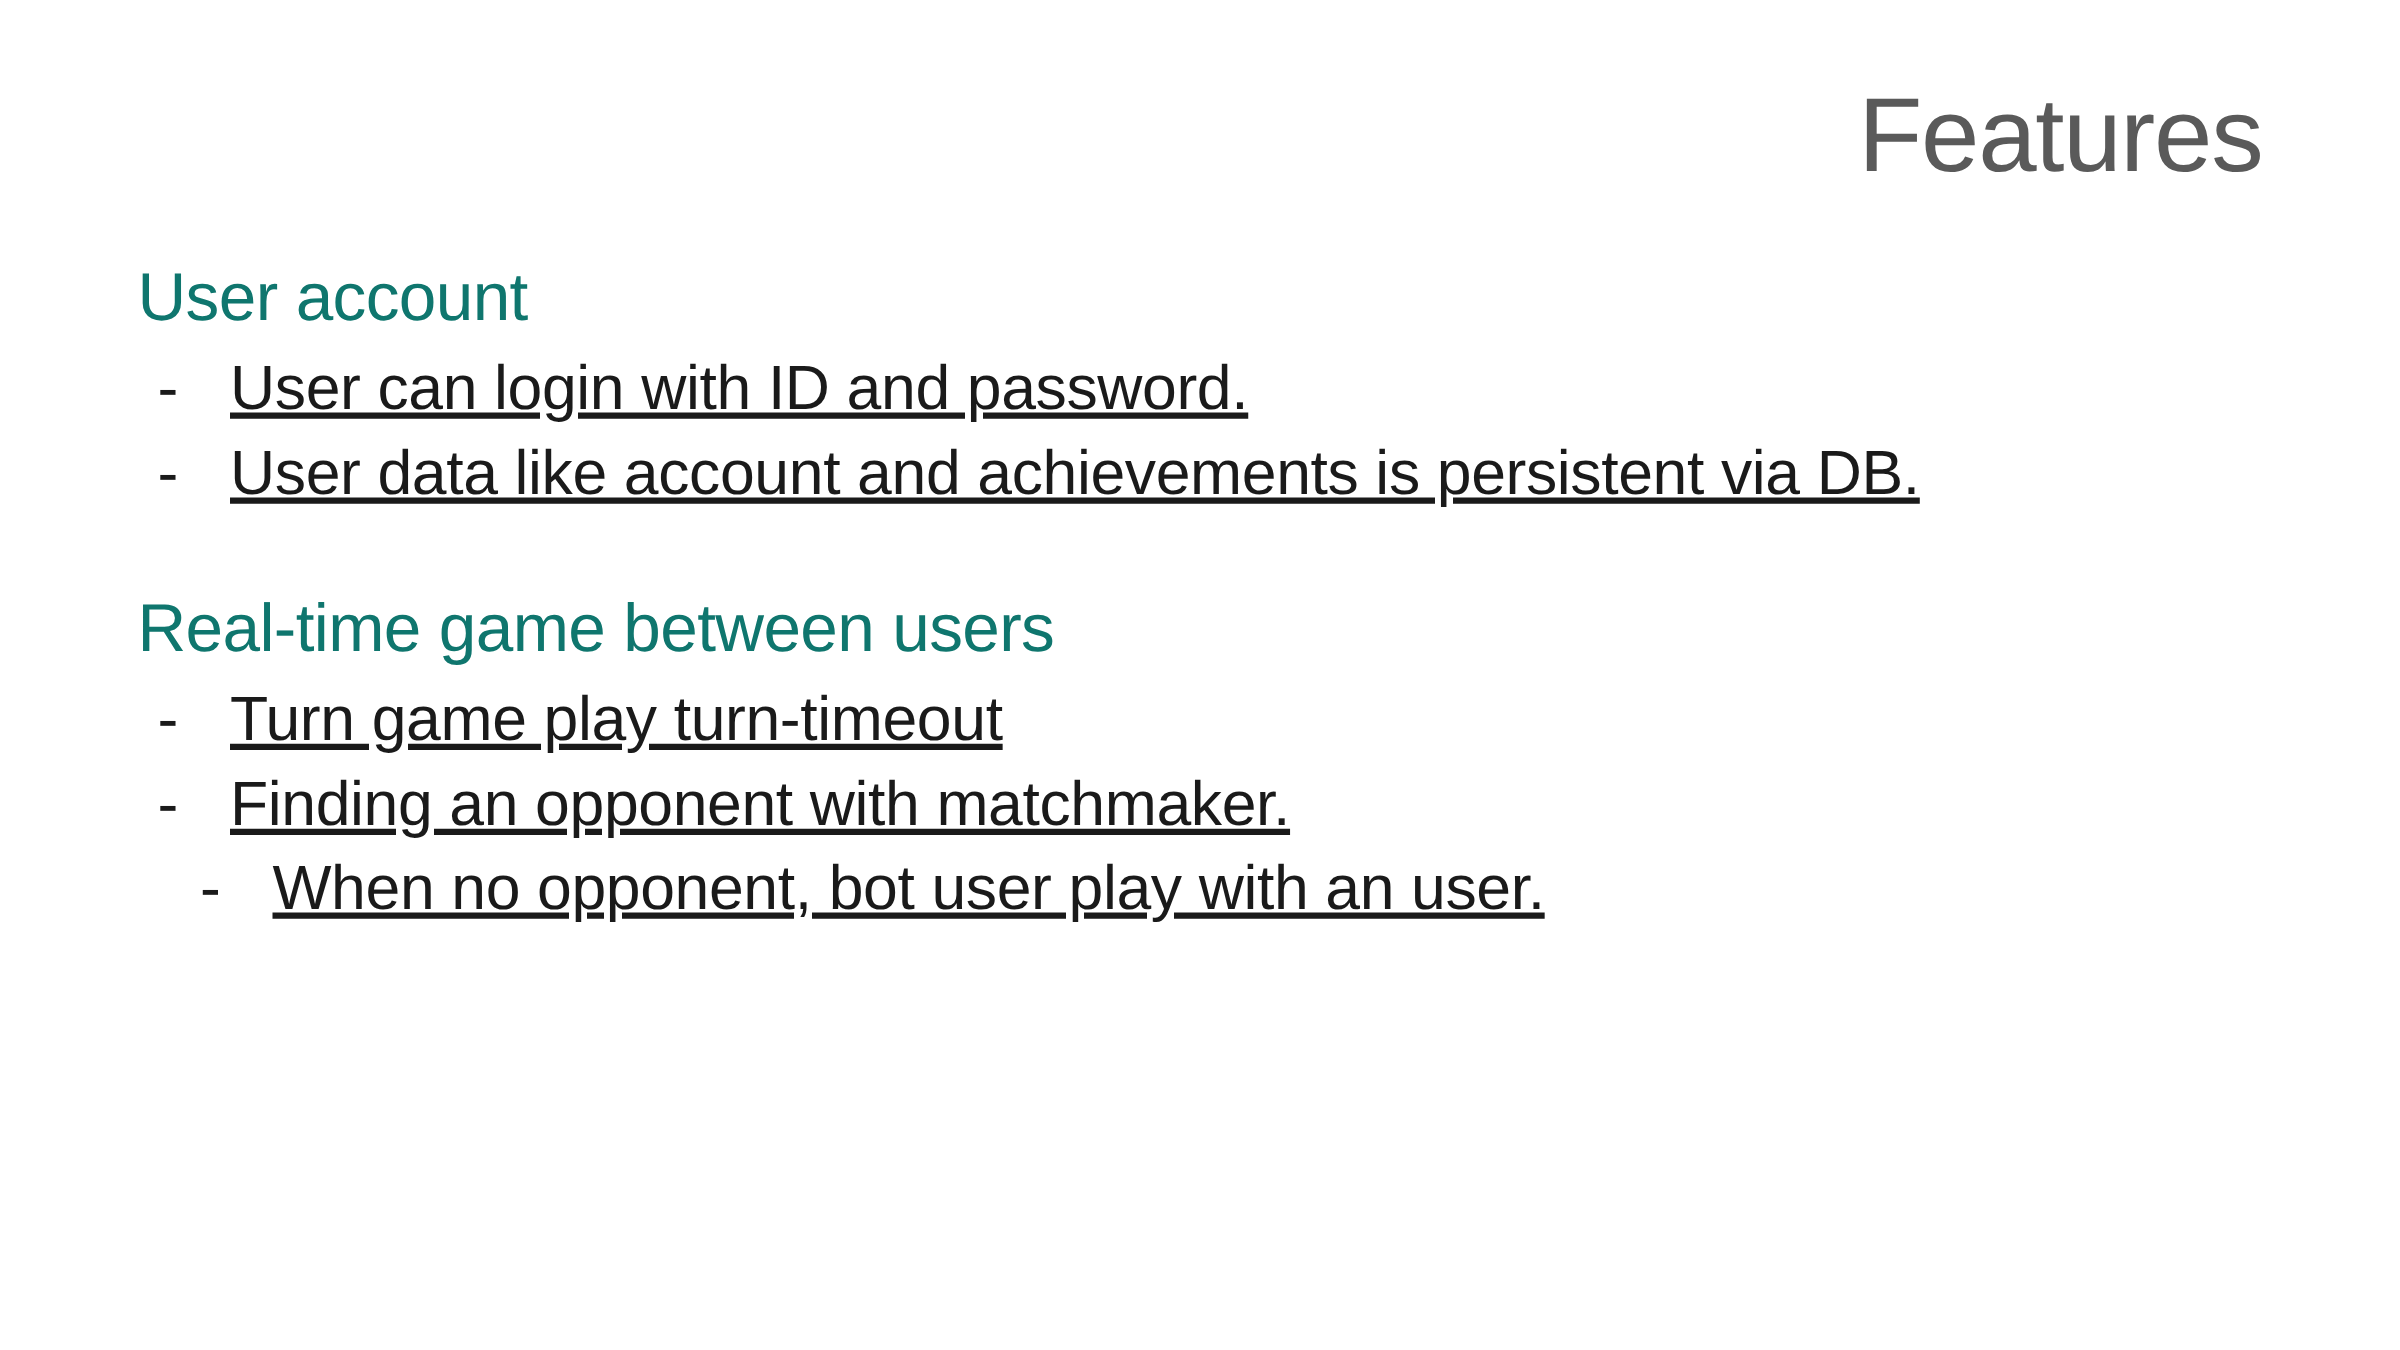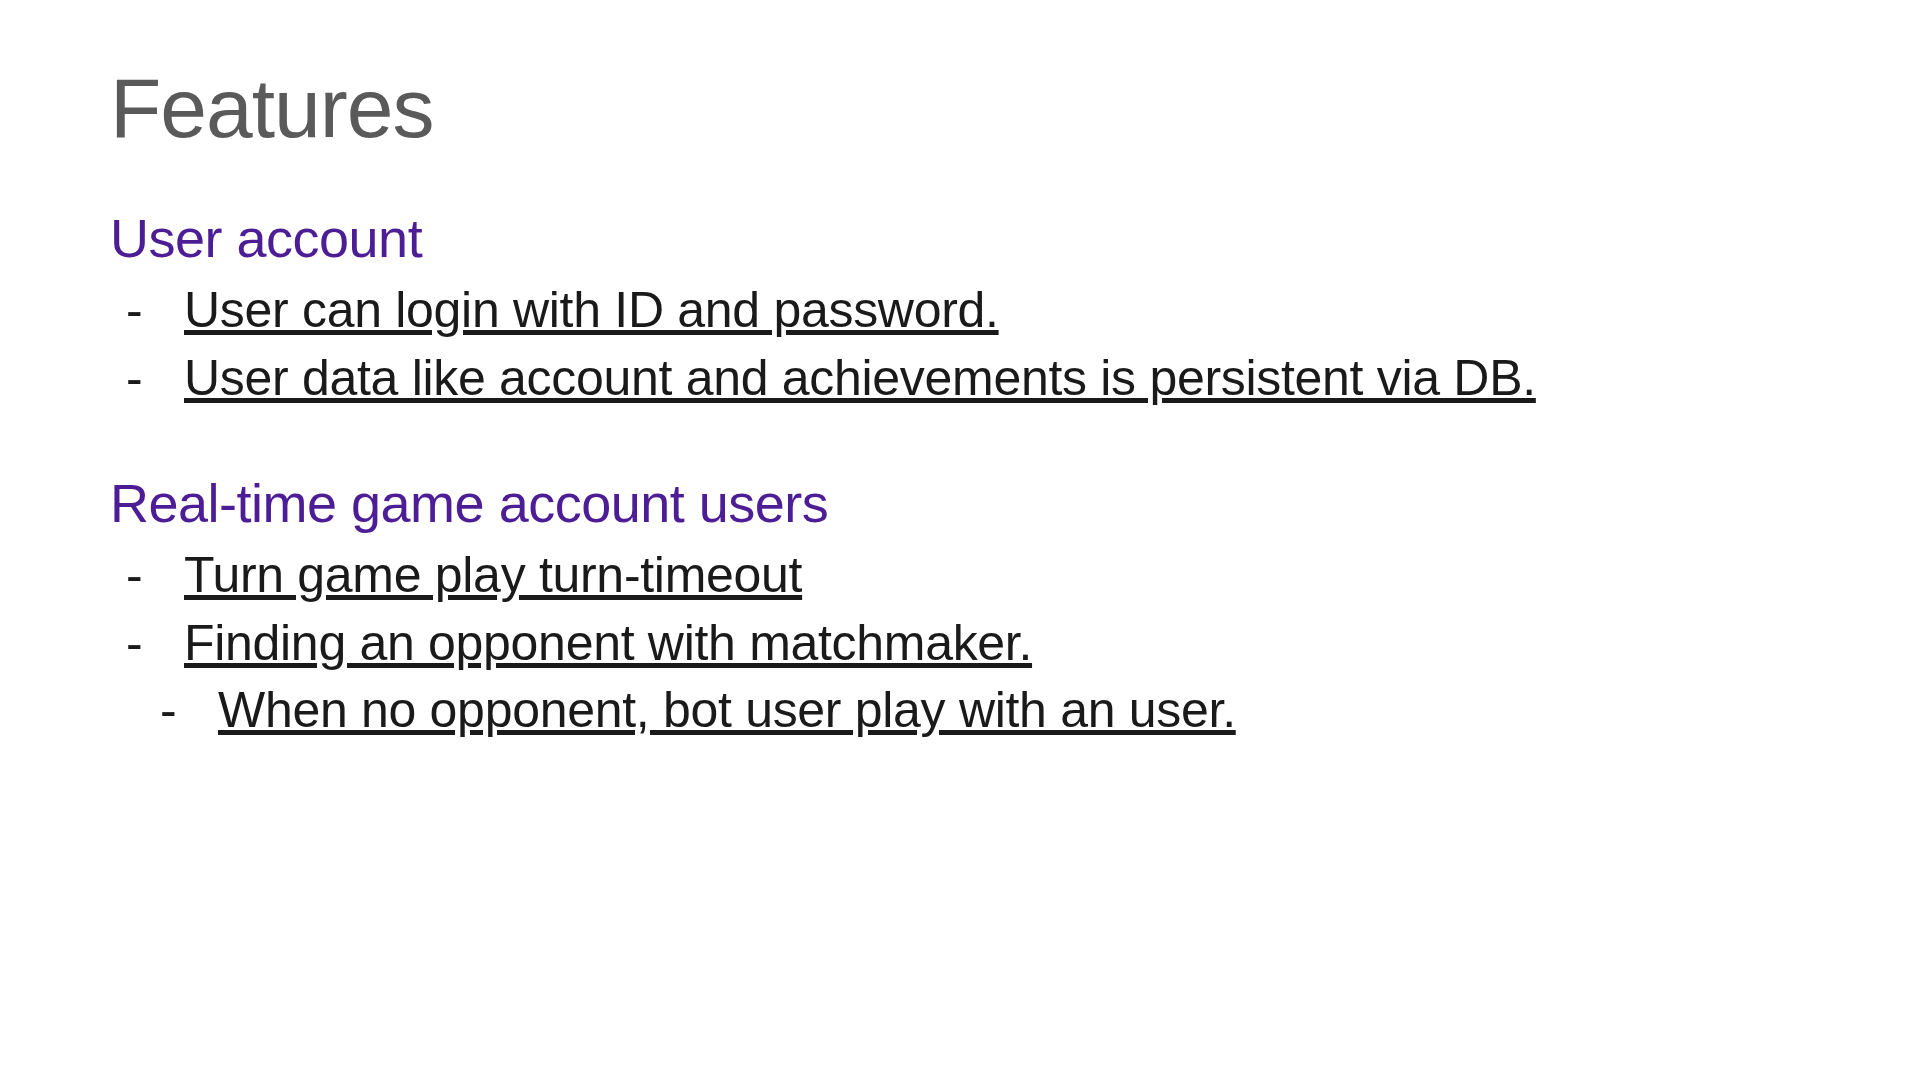--- a/index.html
+++ b/index.html
@@ -14,28 +14,29 @@
       font-family: "Segoe UI", "Segoe UI Light", -apple-system, BlinkMacSystemFont, sans-serif;
       padding: 60px 110px;
       overflow: hidden;
     }
     .slide-title {
       font-size: 84px;
       font-weight: 300;
       color: #5a5a5a;
       margin-bottom: 50px;
       letter-spacing: -1px;
+      text-align: right;
     }
     .section {
       margin-bottom: 60px;
     }
     .section-heading {
       font-size: 54px;
       font-weight: 400;
-      color: #4c1d95;
+      color: #0f766e;
       margin-bottom: 8px;
       letter-spacing: -0.5px;
     }
     .bullet-list {
       list-style: none;
     }
     .bullet-item {
       font-size: 50px;
       font-weight: 400;
       color: #1a1a1a;
@@ -65,19 +66,19 @@
 
 <div class="section">
   <h2 class="section-heading">User account</h2>
   <ul class="bullet-list">
     <li class="bullet-item">User can login with ID and password.</li>
     <li class="bullet-item">User data like account and achievements is persistent via DB.</li>
   </ul>
 </div>
 
 <div class="section">
-  <h2 class="section-heading">Real-time game account users</h2>
+  <h2 class="section-heading">Real-time game between users</h2>
   <ul class="bullet-list">
     <li class="bullet-item">Turn game play turn-timeout</li>
     <li class="bullet-item">Finding an opponent with matchmaker.</li>
     <li class="bullet-item indent">When no opponent, bot user play with an user.</li>
   </ul>
 </div>
 
 </body></html>

